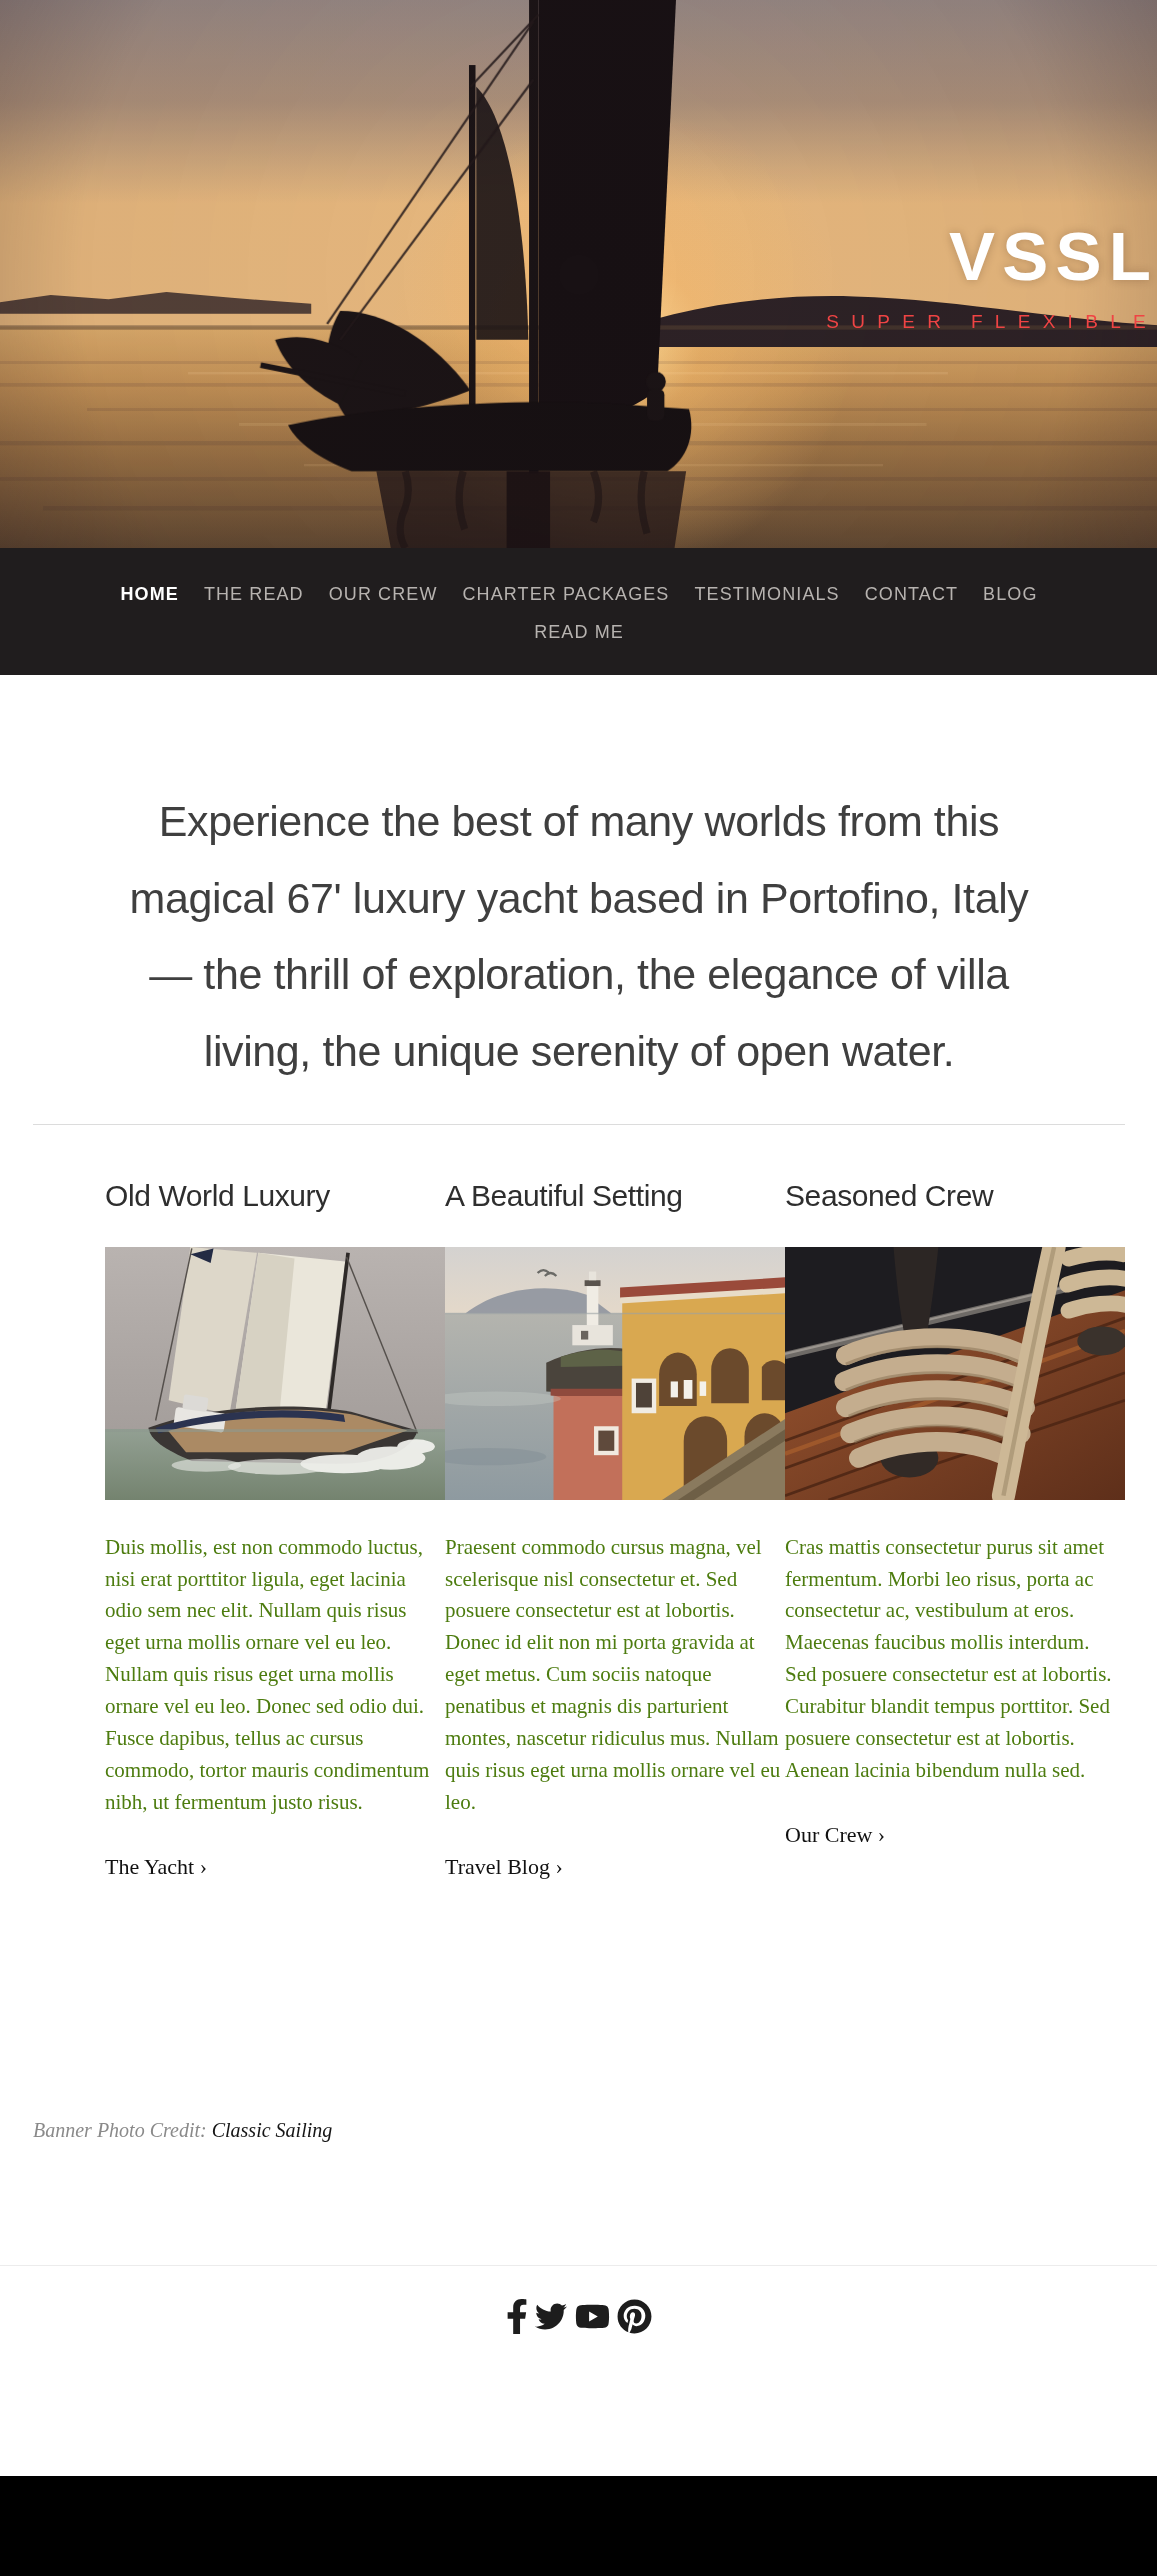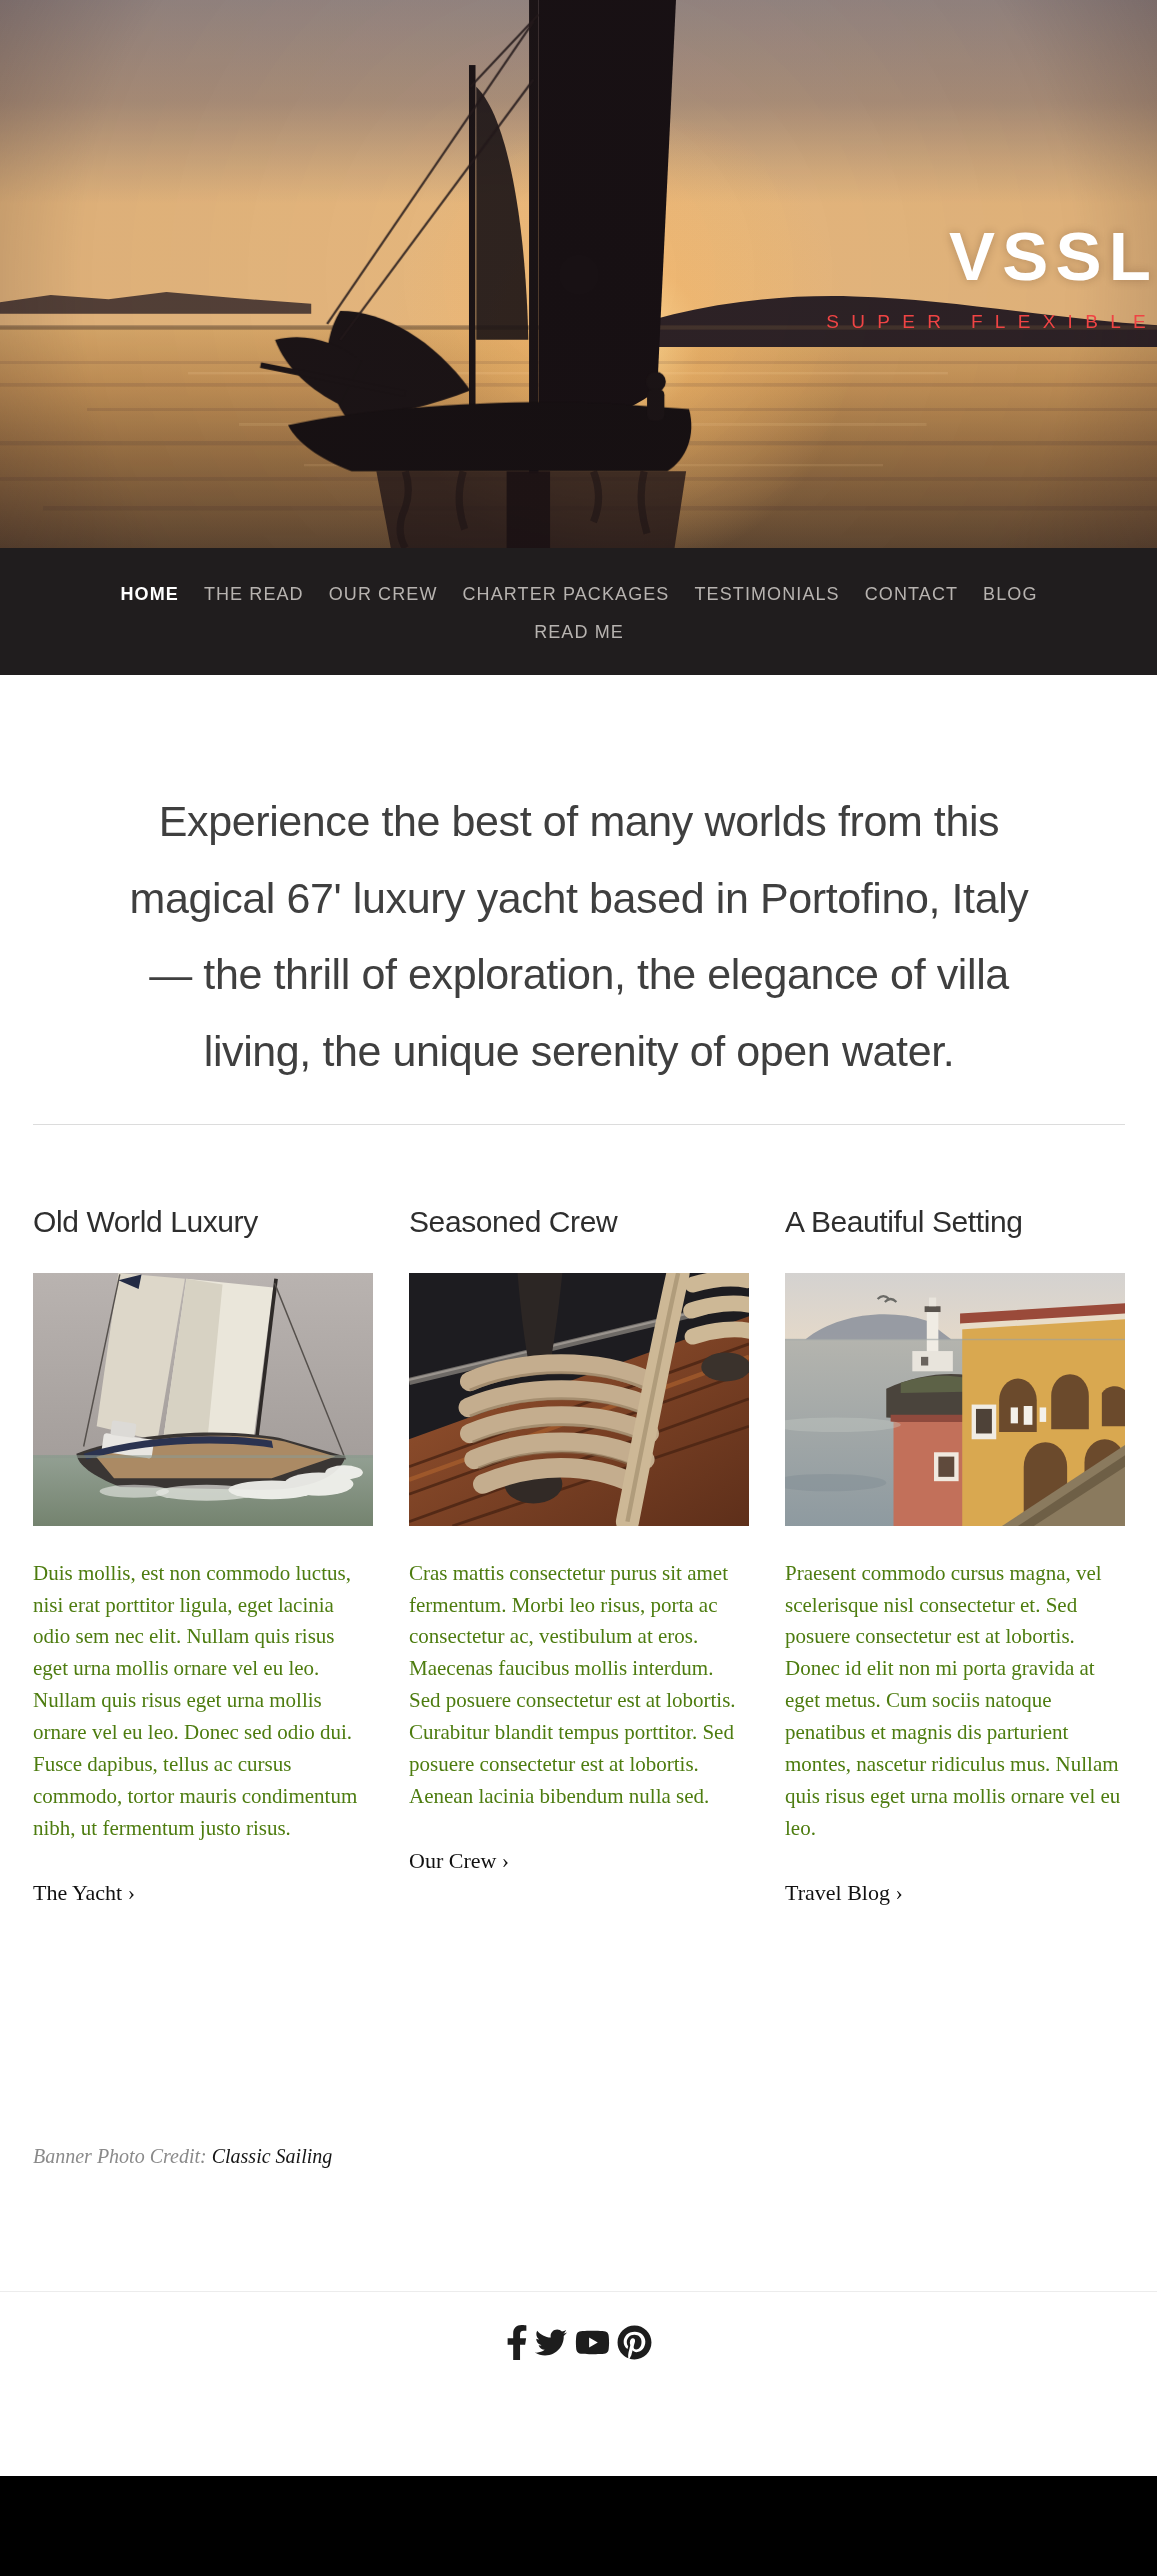--- a/index.html
+++ b/index.html
@@ -48,22 +48,22 @@
   
   .main { flex: none; background: #fff; }
   .intro {
     padding-top: 108px; width: 926px; margin: 0 auto;
     text-align: center; font-size: 43px; line-height: 1.78;
     font-weight: 300; color: #3f3f3f; letter-spacing: -0.4px;
   }
   .divider { border: none; border-top: 0.7px solid #dcdcdc; margin: 35px 33px 0; }
 
   .columns {
-    display: flex; justify-content: space-between;
-    padding: 0 33px; margin-top: 78px;
+    display: flex; justify-content: flex-end;
+    padding: 0 33px; margin-top: 52px;
   }
   .column { width: 340px; }
   .column h2 {
     font-size: 30px; font-weight: 300; color: #2e2e2e;
     line-height: 1.25; margin-bottom: 32px; letter-spacing: -0.4px;
   }
   .photo { width: 340px; height: 253px; display: block; }
   .photo svg { display: block; width: 100%; height: 100%; }
   .column p {
     font-family: "Liberation Serif", serif;
@@ -230,70 +230,20 @@
             <ellipse cx="430" cy="276" rx="26" ry="10"></ellipse>
           </g>
           <rect y="252" width="470" height="4" fill="#8d9a90" opacity="0.6"></rect>
         </svg>
       </div>
       <p>Duis mollis, est non commodo luctus, nisi erat porttitor ligula, eget lacinia odio sem nec elit. Nullam quis risus eget urna mollis ornare vel eu leo. Nullam quis risus eget urna mollis ornare vel eu leo. Donec sed odio dui. Fusce dapibus, tellus ac cursus commodo, tortor mauris condimentum nibh, ut fermentum justo risus.</p>
       <a href="#" class="more-link">The Yacht ›</a>
     </div>
 
     <div class="column">
-      <h2>Seasoned Crew</h2>
-      <div class="photo">
-        <svg viewBox="0 0 470 350" preserveAspectRatio="none" aria-hidden="true">
-          <defs>
-            <linearGradient id="r-wood" x1="0" y1="0" x2="1" y2="1">
-              <stop offset="0" stop-color="#9a5530"></stop>
-                <stop offset="1" stop-color="#5e2f1a"></stop>
-            </linearGradient>
-          </defs>
-          <rect width="470" height="350" fill="#1d1c20"></rect>
-          <path d="M0,230 L470,60 L470,350 L0,350 Z" fill="url(#r-wood)"></path>
-          <g stroke="#4a2413" stroke-width="4" opacity="0.8">
-            <line x1="0" y1="268" x2="470" y2="98"></line>
-            <line x1="0" y1="306" x2="470" y2="136"></line>
-            <line x1="0" y1="344" x2="470" y2="174"></line>
-            <line x1="60" y1="350" x2="470" y2="212"></line>
-          </g>
-          <line x1="0" y1="286" x2="470" y2="116" stroke="#b5672f" stroke-width="6" opacity="0.55"></line>
-          <line x1="0" y1="150" x2="470" y2="38" stroke="#6e6a66" stroke-width="10"></line>
-          <line x1="0" y1="148" x2="470" y2="36" stroke="#9a948e" stroke-width="3"></line>
-          <path d="M150,0 L212,0 C206,60 200,95 195,132 L167,132 C159,92 154,48 150,0 Z" fill="#2c2624"></path>
-          <ellipse cx="172" cy="292" rx="40" ry="27" fill="#322a26"></ellipse>
-          <g fill="none" stroke="#c4ad8e" stroke-width="27" stroke-linecap="round">
-            <path d="M84,150 C160,118 262,118 332,150"></path>
-            <path d="M82,186 C160,154 264,154 334,186"></path>
-            <path d="M84,222 C162,190 262,190 332,222"></path>
-            <path d="M90,258 C166,226 258,226 326,258"></path>
-            <path d="M102,292 C172,262 250,262 312,292"></path>
-          </g>
-          <g fill="none" stroke="#8c7658" stroke-width="4" opacity="0.55">
-            <path d="M84,162 C160,130 262,130 332,162"></path>
-            <path d="M84,198 C160,166 262,166 332,198"></path>
-            <path d="M88,234 C162,202 260,202 328,234"></path>
-            <path d="M96,270 C168,240 252,240 318,270"></path>
-          </g>
-          <path d="M372,0 C352,90 330,200 302,344" fill="none" stroke="#cdb896" stroke-width="32" stroke-linecap="round"></path>
-          <path d="M372,0 C352,90 330,200 302,344" fill="none" stroke="#93805f" stroke-width="6" opacity="0.5"></path>
-          <g fill="none" stroke="#cdb896" stroke-width="22" stroke-linecap="round">
-            <path d="M392,16 C420,8 448,6 468,10"></path>
-            <path d="M390,52 C420,42 450,40 470,44"></path>
-            <path d="M392,88 C422,78 452,76 470,80"></path>
-          </g>
-          <ellipse cx="438" cy="130" rx="34" ry="20" fill="#3a322c"></ellipse>
-        </svg>
-      </div>
-      <p>Cras mattis consectetur purus sit amet fermentum. Morbi leo risus, porta ac consectetur ac, vestibulum at eros. Maecenas faucibus mollis interdum. Sed posuere consectetur est at lobortis. Curabitur blandit tempus porttitor. Sed posuere consectetur est at lobortis. Aenean lacinia bibendum nulla sed.</p>
-      <a href="#" class="more-link">Our Crew ›</a>
-    </div>
-
-    <div class="column">
       <h2>A Beautiful Setting</h2>
       <div class="photo">
         <svg viewBox="0 0 470 350" preserveAspectRatio="none" aria-hidden="true">
           <defs>
             <linearGradient id="c-sky" x1="0" y1="0" x2="0" y2="1">
               <stop offset="0" stop-color="#d4d2d0"></stop>
                 <stop offset="1" stop-color="#ecdcc6"></stop>
             </linearGradient>
             <linearGradient id="c-sea" x1="0" y1="0" x2="0" y2="1">
               <stop offset="0" stop-color="#b4b4ae"></stop>
@@ -336,20 +286,70 @@
           <path d="M322,350 L470,252 L470,268 L344,350 Z" fill="#6e5f46"></path>
           <path d="M0,92 L470,92" stroke="#9aa2a4" stroke-width="2" opacity="0.6"></path>
           <ellipse cx="70" cy="210" rx="90" ry="10" fill="#c8cdc9" opacity="0.35"></ellipse>
           <ellipse cx="60" cy="290" rx="80" ry="12" fill="#7e8a92" opacity="0.4"></ellipse>
         </svg>
       </div>
       <p>Praesent commodo cursus magna, vel scelerisque nisl consectetur et. Sed posuere consectetur est at lobortis. Donec id elit non mi porta gravida at eget metus. Cum sociis natoque penatibus et magnis dis parturient montes, nascetur ridiculus mus. Nullam quis risus eget urna mollis ornare vel eu leo.</p>
       <a href="#" class="more-link">Travel Blog ›</a>
     </div>
 
+    <div class="column">
+      <h2>Seasoned Crew</h2>
+      <div class="photo">
+        <svg viewBox="0 0 470 350" preserveAspectRatio="none" aria-hidden="true">
+          <defs>
+            <linearGradient id="r-wood" x1="0" y1="0" x2="1" y2="1">
+              <stop offset="0" stop-color="#9a5530"></stop>
+                <stop offset="1" stop-color="#5e2f1a"></stop>
+            </linearGradient>
+          </defs>
+          <rect width="470" height="350" fill="#1d1c20"></rect>
+          <path d="M0,230 L470,60 L470,350 L0,350 Z" fill="url(#r-wood)"></path>
+          <g stroke="#4a2413" stroke-width="4" opacity="0.8">
+            <line x1="0" y1="268" x2="470" y2="98"></line>
+            <line x1="0" y1="306" x2="470" y2="136"></line>
+            <line x1="0" y1="344" x2="470" y2="174"></line>
+            <line x1="60" y1="350" x2="470" y2="212"></line>
+          </g>
+          <line x1="0" y1="286" x2="470" y2="116" stroke="#b5672f" stroke-width="6" opacity="0.55"></line>
+          <line x1="0" y1="150" x2="470" y2="38" stroke="#6e6a66" stroke-width="10"></line>
+          <line x1="0" y1="148" x2="470" y2="36" stroke="#9a948e" stroke-width="3"></line>
+          <path d="M150,0 L212,0 C206,60 200,95 195,132 L167,132 C159,92 154,48 150,0 Z" fill="#2c2624"></path>
+          <ellipse cx="172" cy="292" rx="40" ry="27" fill="#322a26"></ellipse>
+          <g fill="none" stroke="#c4ad8e" stroke-width="27" stroke-linecap="round">
+            <path d="M84,150 C160,118 262,118 332,150"></path>
+            <path d="M82,186 C160,154 264,154 334,186"></path>
+            <path d="M84,222 C162,190 262,190 332,222"></path>
+            <path d="M90,258 C166,226 258,226 326,258"></path>
+            <path d="M102,292 C172,262 250,262 312,292"></path>
+          </g>
+          <g fill="none" stroke="#8c7658" stroke-width="4" opacity="0.55">
+            <path d="M84,162 C160,130 262,130 332,162"></path>
+            <path d="M84,198 C160,166 262,166 332,198"></path>
+            <path d="M88,234 C162,202 260,202 328,234"></path>
+            <path d="M96,270 C168,240 252,240 318,270"></path>
+          </g>
+          <path d="M372,0 C352,90 330,200 302,344" fill="none" stroke="#cdb896" stroke-width="32" stroke-linecap="round"></path>
+          <path d="M372,0 C352,90 330,200 302,344" fill="none" stroke="#93805f" stroke-width="6" opacity="0.5"></path>
+          <g fill="none" stroke="#cdb896" stroke-width="22" stroke-linecap="round">
+            <path d="M392,16 C420,8 448,6 468,10"></path>
+            <path d="M390,52 C420,42 450,40 470,44"></path>
+            <path d="M392,88 C422,78 452,76 470,80"></path>
+          </g>
+          <ellipse cx="438" cy="130" rx="34" ry="20" fill="#3a322c"></ellipse>
+        </svg>
+      </div>
+      <p>Cras mattis consectetur purus sit amet fermentum. Morbi leo risus, porta ac consectetur ac, vestibulum at eros. Maecenas faucibus mollis interdum. Sed posuere consectetur est at lobortis. Curabitur blandit tempus porttitor. Sed posuere consectetur est at lobortis. Aenean lacinia bibendum nulla sed.</p>
+      <a href="#" class="more-link">Our Crew ›</a>
+    </div>
+
   </section>
 
   <p class="credit"><span>Banner Photo Credit: </span><a href="#">Classic Sailing</a></p>
 
   <div class="social-strip">
     <a href="#" aria-label="Facebook">
       <svg viewBox="0 0 320 512" style="width:22px">
           <path d="M279.14 288l14.22-92.66h-88.91v-60.13c0-25.35 12.42-50.06 52.24-50.06h40.42V6.26S260.43 0 225.36 0c-73.22 0-121.08 44.38-121.08 124.72v70.62H22.89V288h81.39v224h100.17V288z"></path>
         </svg>
     </a>

